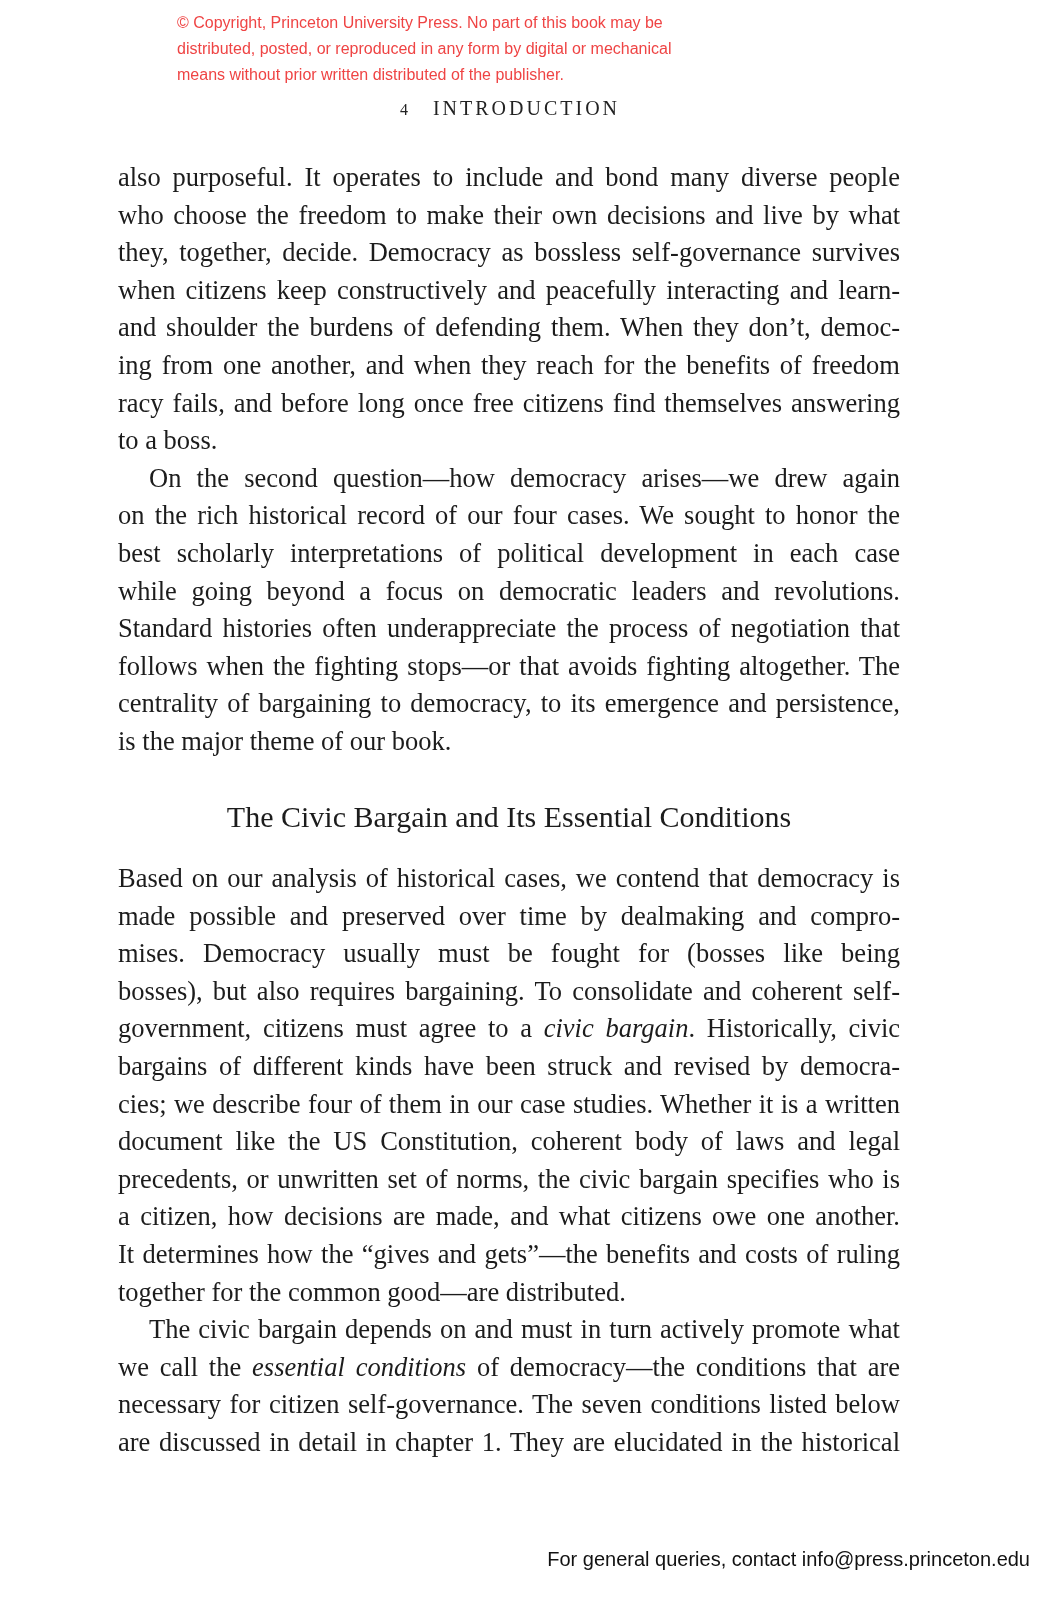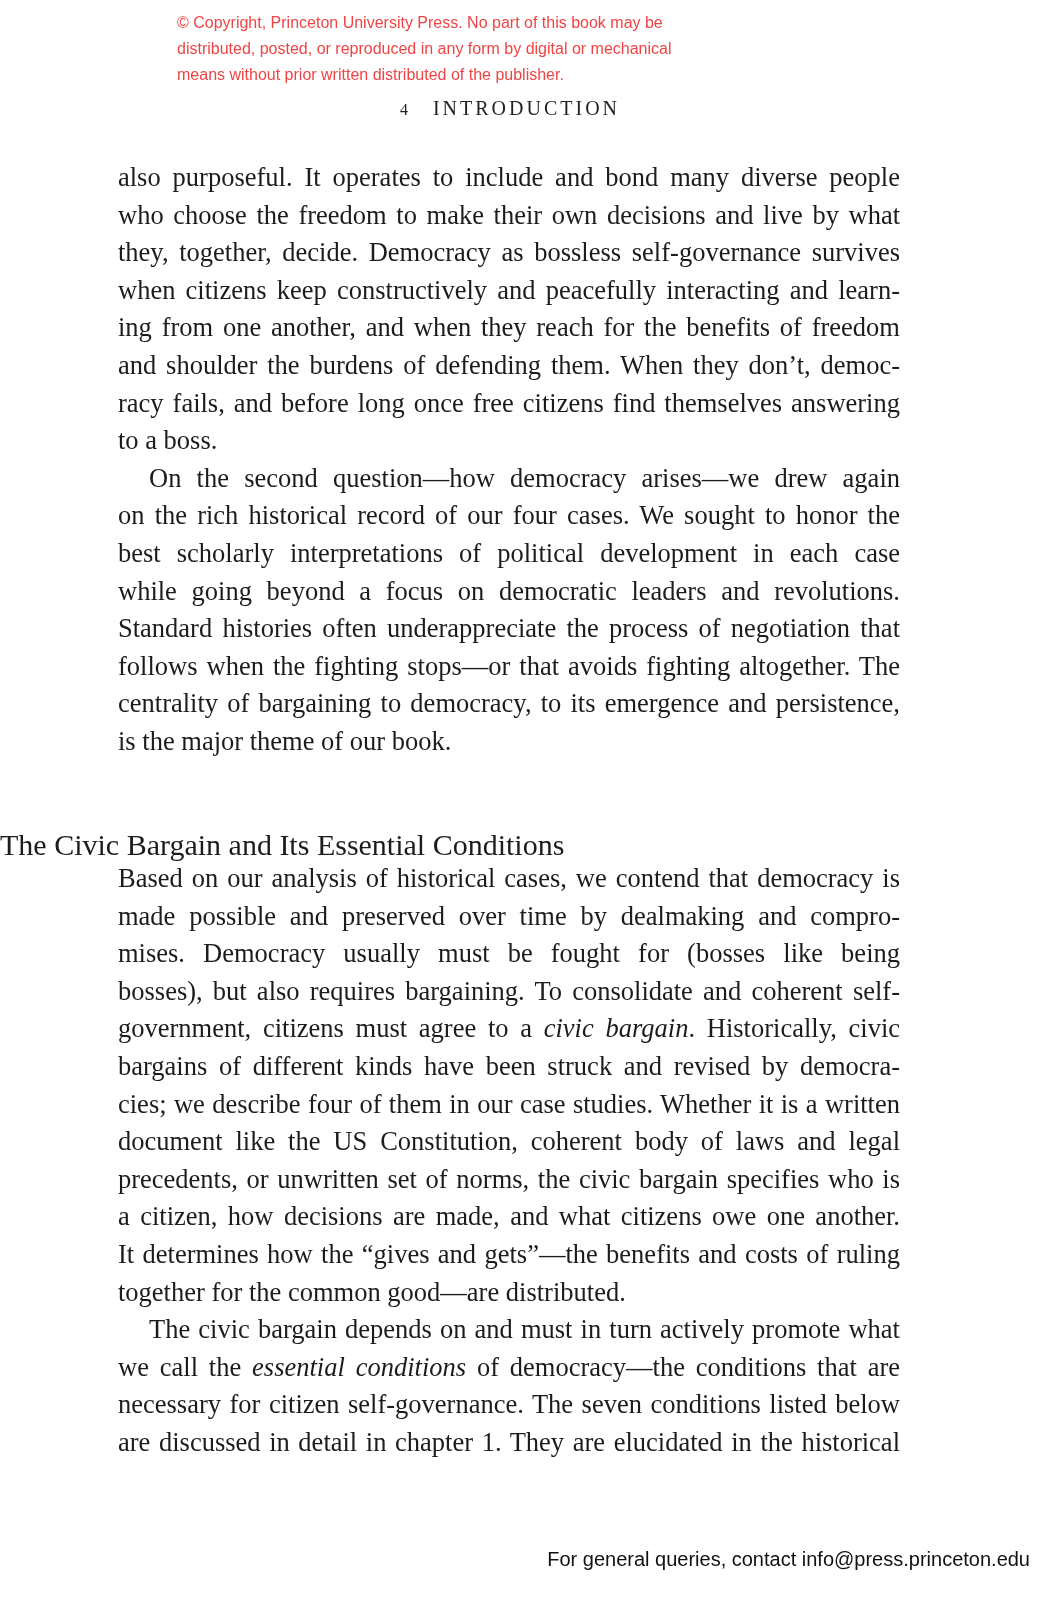--- a/index.html
+++ b/index.html
@@ -57,25 +57,25 @@
       text-align-last: left;
     }
     .line.indent { text-indent: 31px; }
     .block1 { top: 159px; }
     .block2 { top: 860px; }
     .heading {
       position: absolute;
       left: 0;
       top: 800px;
       width: 1018px;
+      text-align: center;
       font-family: "Liberation Serif", serif;
       font-size: 30px;
       color: #1c1c1c;
       white-space: nowrap;
-      margin-top: 28px;
     }
     .footer {
       position: absolute;
       left: 0;
       top: 1548px;
       width: 1030px;
       text-align: right;
       font-family: "Liberation Sans", sans-serif;
       font-size: 20px;
       color: #111111;
@@ -94,22 +94,22 @@
 <div class="running-head">
   <span class="pagenum">4</span>
   <span class="section">INTRODUCTION</span>
 </div>
 
 <div class="body-text block1">
   <div class="line">also purposeful. It operates to include and bond many diverse people</div>
   <div class="line">who choose the freedom to make their own decisions and live by what</div>
   <div class="line">they, together, decide. Democracy as bossless self-governance survives</div>
   <div class="line">when citizens keep constructively and peacefully interacting and learn-</div>
+  <div class="line">and shoulder the burdens of defending them. When they don’t, democ-</div>
   <div class="line">ing from one another, and when they reach for the benefits of freedom</div>
-  <div class="line">and shoulder the burdens of defending them. When they don’t, democ-</div>
   <div class="line">racy fails, and before long once free citizens find themselves answering</div>
   <div class="line last">to a boss.</div>
   <div class="line indent">On the second question—how democracy arises—we drew again</div>
   <div class="line">on the rich historical record of our four cases. We sought to honor the</div>
   <div class="line">best scholarly interpretations of political development in each case</div>
   <div class="line">while going beyond a focus on democratic leaders and revolutions.</div>
   <div class="line">Standard histories often underappreciate the process of negotiation that</div>
   <div class="line">follows when the fighting stops—or that avoids fighting altogether. The</div>
   <div class="line">centrality of bargaining to democracy, to its emergence and persistence,</div>
   <div class="line last">is the major theme of our book.</div>

